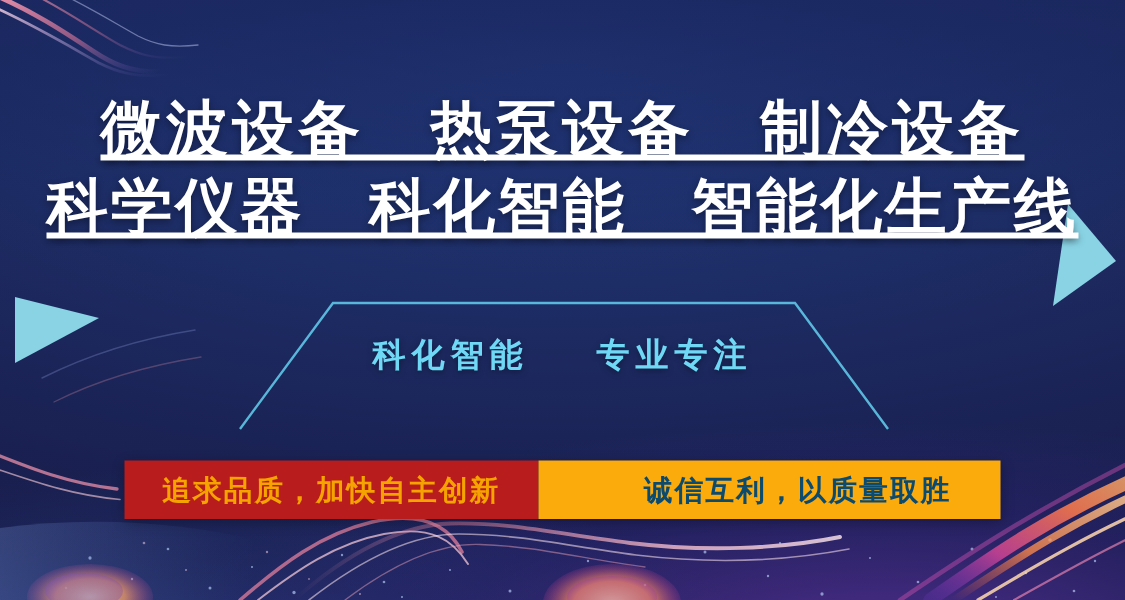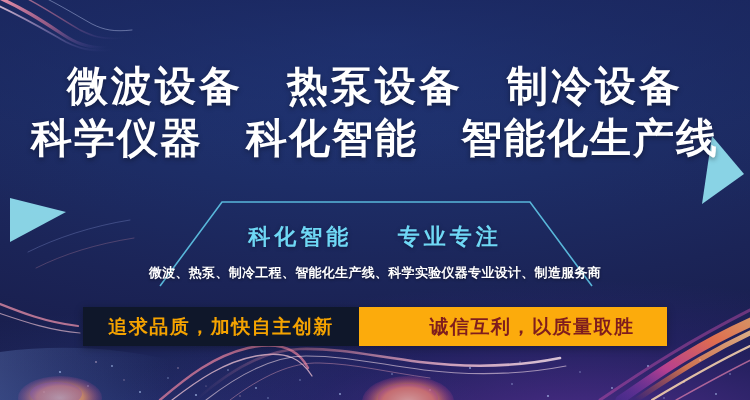--- a/index.html
+++ b/index.html
@@ -67,20 +67,21 @@
     font-weight: 700;
     line-height: 1.28;
     letter-spacing: 1px;
     text-shadow: 0 2px 5px rgba(0,0,0,0.38);
     pointer-events: none;
   }
   .headline .line {
     display: block;
     font-size: 41px;
     white-space: nowrap;
+    text-decoration: underline;
   }
   .headline .line1 { letter-spacing: 3px; }
   .headline .line2 { letter-spacing: 2px; }
 
   
   .trapezoid {
     position: absolute;
     left: 158px;
     top: 200px;
     width: 436px;
@@ -130,27 +131,27 @@
     display: flex;
     align-items: center;
     justify-content: center;
     font-size: 19px;
     font-weight: 700;
     letter-spacing: 1.5px;
     white-space: nowrap;
   }
   .slogan-bar .half-left {
     width: 295px;
-    background: #0f172a;
+    background: #b91c1c;
     color: #f5a300;
   }
   .slogan-bar .half-right {
     width: 289px;
     background: #fcab0c;
-    color: #7f1d1d;
+    color: #0c4a6e;
     padding-left: 38px;
   }
 </style>
 </head>
 <body>
 
 <div id="banner">
 
   <div class="bg-base"></div>
   <div class="bg-top-dark"></div>
@@ -282,20 +283,19 @@
   <svg class="trapezoid" viewBox="0 0 436 88" preserveAspectRatio="none">
     <path d="M 2,86 L 64,2 L 372,2 L 434,86" fill="none" stroke="#5fc6e8" stroke-width="1.6" stroke-opacity="0.9"></path>
   </svg>
 
   <div class="slogan">
     <span>科化智能</span>
     <span class="sp"></span>
     <span>专业专注</span>
   </div>
 
-  <div class="services">微波、热泵、制冷工程、智能化生产线、科学实验仪器专业设计、制造服务商</div>
 
   <div class="slogan-bar">
     <div class="half half-left">追求品质，加快自主创新</div>
     <div class="half half-right">诚信互利，以质量取胜</div>
   </div>
 
 </div>
 
 </body></html>

